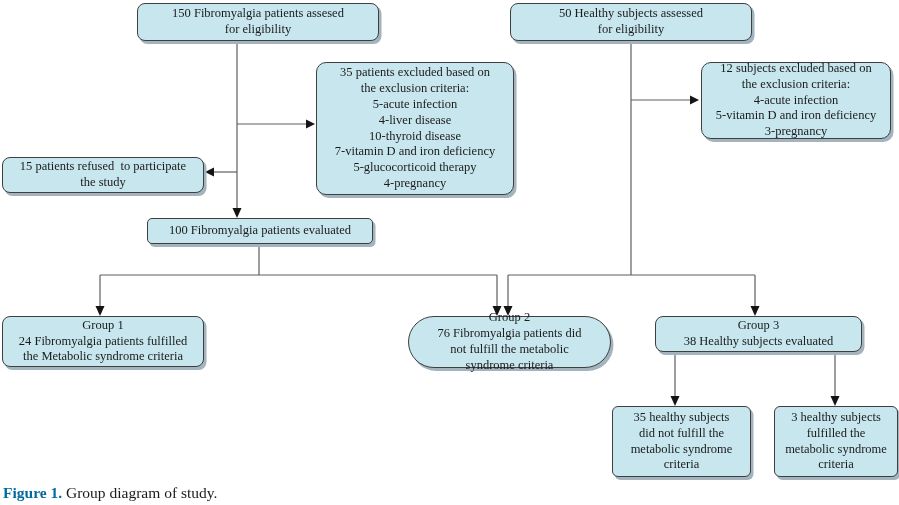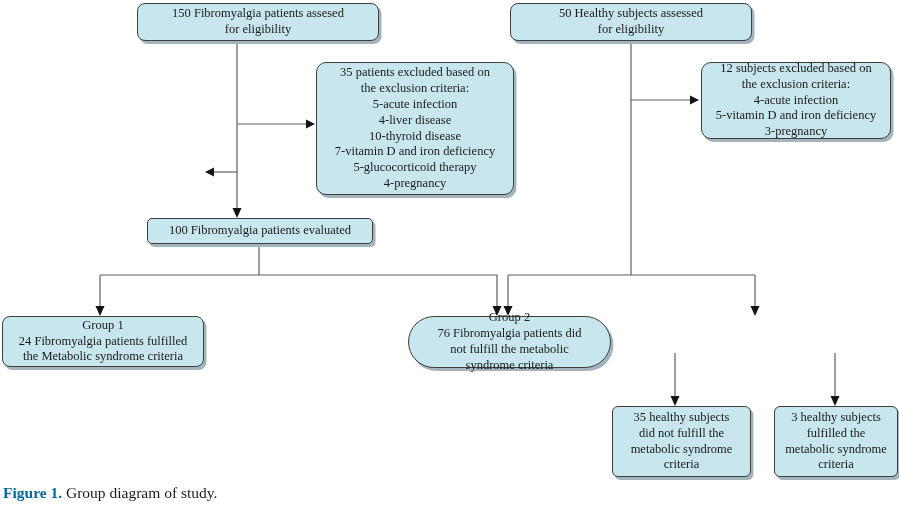--- a/index.html
+++ b/index.html
@@ -78,32 +78,36 @@
 7-vitamin D and iron deficiency
 5-glucocorticoid therapy
 4-pregnancy</div>
 
   <div class="node n-healthy-excluded">12 subjects excluded based on
 the exclusion criteria:
 4-acute infection
 5-vitamin D and iron deficiency
 3-pregnancy</div>
 
+  <div class="node n-refused">15 patients refused  to participate
+the study</div>
 
   <div class="node n-fm-evaluated">100 Fibromyalgia patients evaluated</div>
 
   <div class="node n-group1">Group 1
 24 Fibromyalgia patients fulfilled
 the Metabolic syndrome criteria</div>
 
   <div class="node n-group2">Group 2
 76 Fibromyalgia patients did
 not fulfill the metabolic
 syndrome criteria</div>
 
+  <div class="node n-group3">Group 3
+38 Healthy subjects evaluated</div>
 
   <div class="node n-healthy-notfulfilled">35 healthy subjects
 did not fulfill the
 metabolic syndrome
 criteria</div>
 
   <div class="node n-healthy-fulfilled">3 healthy subjects
 fulfilled the
 metabolic syndrome
 criteria</div>

